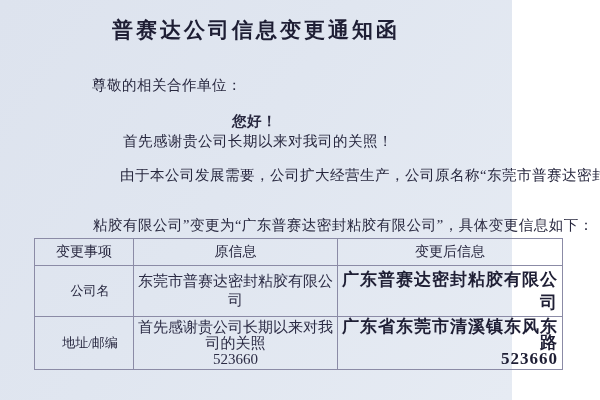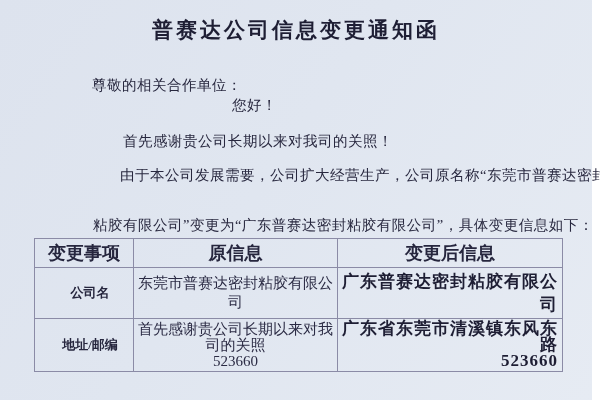--- a/index.html
+++ b/index.html
@@ -7,21 +7,21 @@
     padding: 0;
   }
   body {
     width: 600px;
     height: 400px;
     overflow: hidden;
     font-family: "Liberation Serif", "DejaVu Serif", serif;
   }
   .paper {
     position: relative;
-    width: 592px;
+    width: 512px;
     height: 400px;
     background: linear-gradient(125deg, #dde3ee 0%, #e0e6f0 45%, #e6ebf3 100%);
     color: #23233b;
   }
   .doc-title {
     position: absolute;
     top: 16px;
     left: 0;
     width: 100%;
     margin: 0;
@@ -33,21 +33,21 @@
   }
   .line {
     position: absolute;
     margin: 16px;
     font-size: 14.5px;
     letter-spacing: 0.5px;
     white-space: nowrap;
     color: #28283f;
   }
   .salutation { left: 76px;  top: 60px; }
-  .greeting   { left: 216px; top: 80px; }
+  .greeting   { left: 216px; top: 96px; font-weight: bold; }
   .thanks     { left: 107px; top: 116px; }
   .body1      { left: 104px; top: 150px; }
   .body2      { left: 77px;  top: 200px; }
 
   table.change-table {
     position: absolute;
     left: 34px;
     top: 238px;
     width: 528px;
     border-collapse: collapse;
@@ -60,27 +60,27 @@
   table.change-table th,
   table.change-table td {
     border: 1px solid #8b8ba6;
     text-align: center;
     vertical-align: middle;
     padding: 2px 4px;
     overflow: hidden;
   }
   table.change-table th {
     height: 22px;
-    font-size: 18px;
-    font-weight: bold;
+    font-size: 14px;
+    font-weight: normal;
     color: #26263e;
   }
   table.change-table td.item-cell {
     font-size: 13px;
-    font-weight: bold;
+    font-weight: normal;
     color: #26263e;
     padding-left: 16px;
   }
   table.change-table td.old-cell {
     font-size: 15px;
     color: #2b2b44;
   }
   table.change-table td.new-cell {
     font-size: 17px;
     font-weight: bold;

